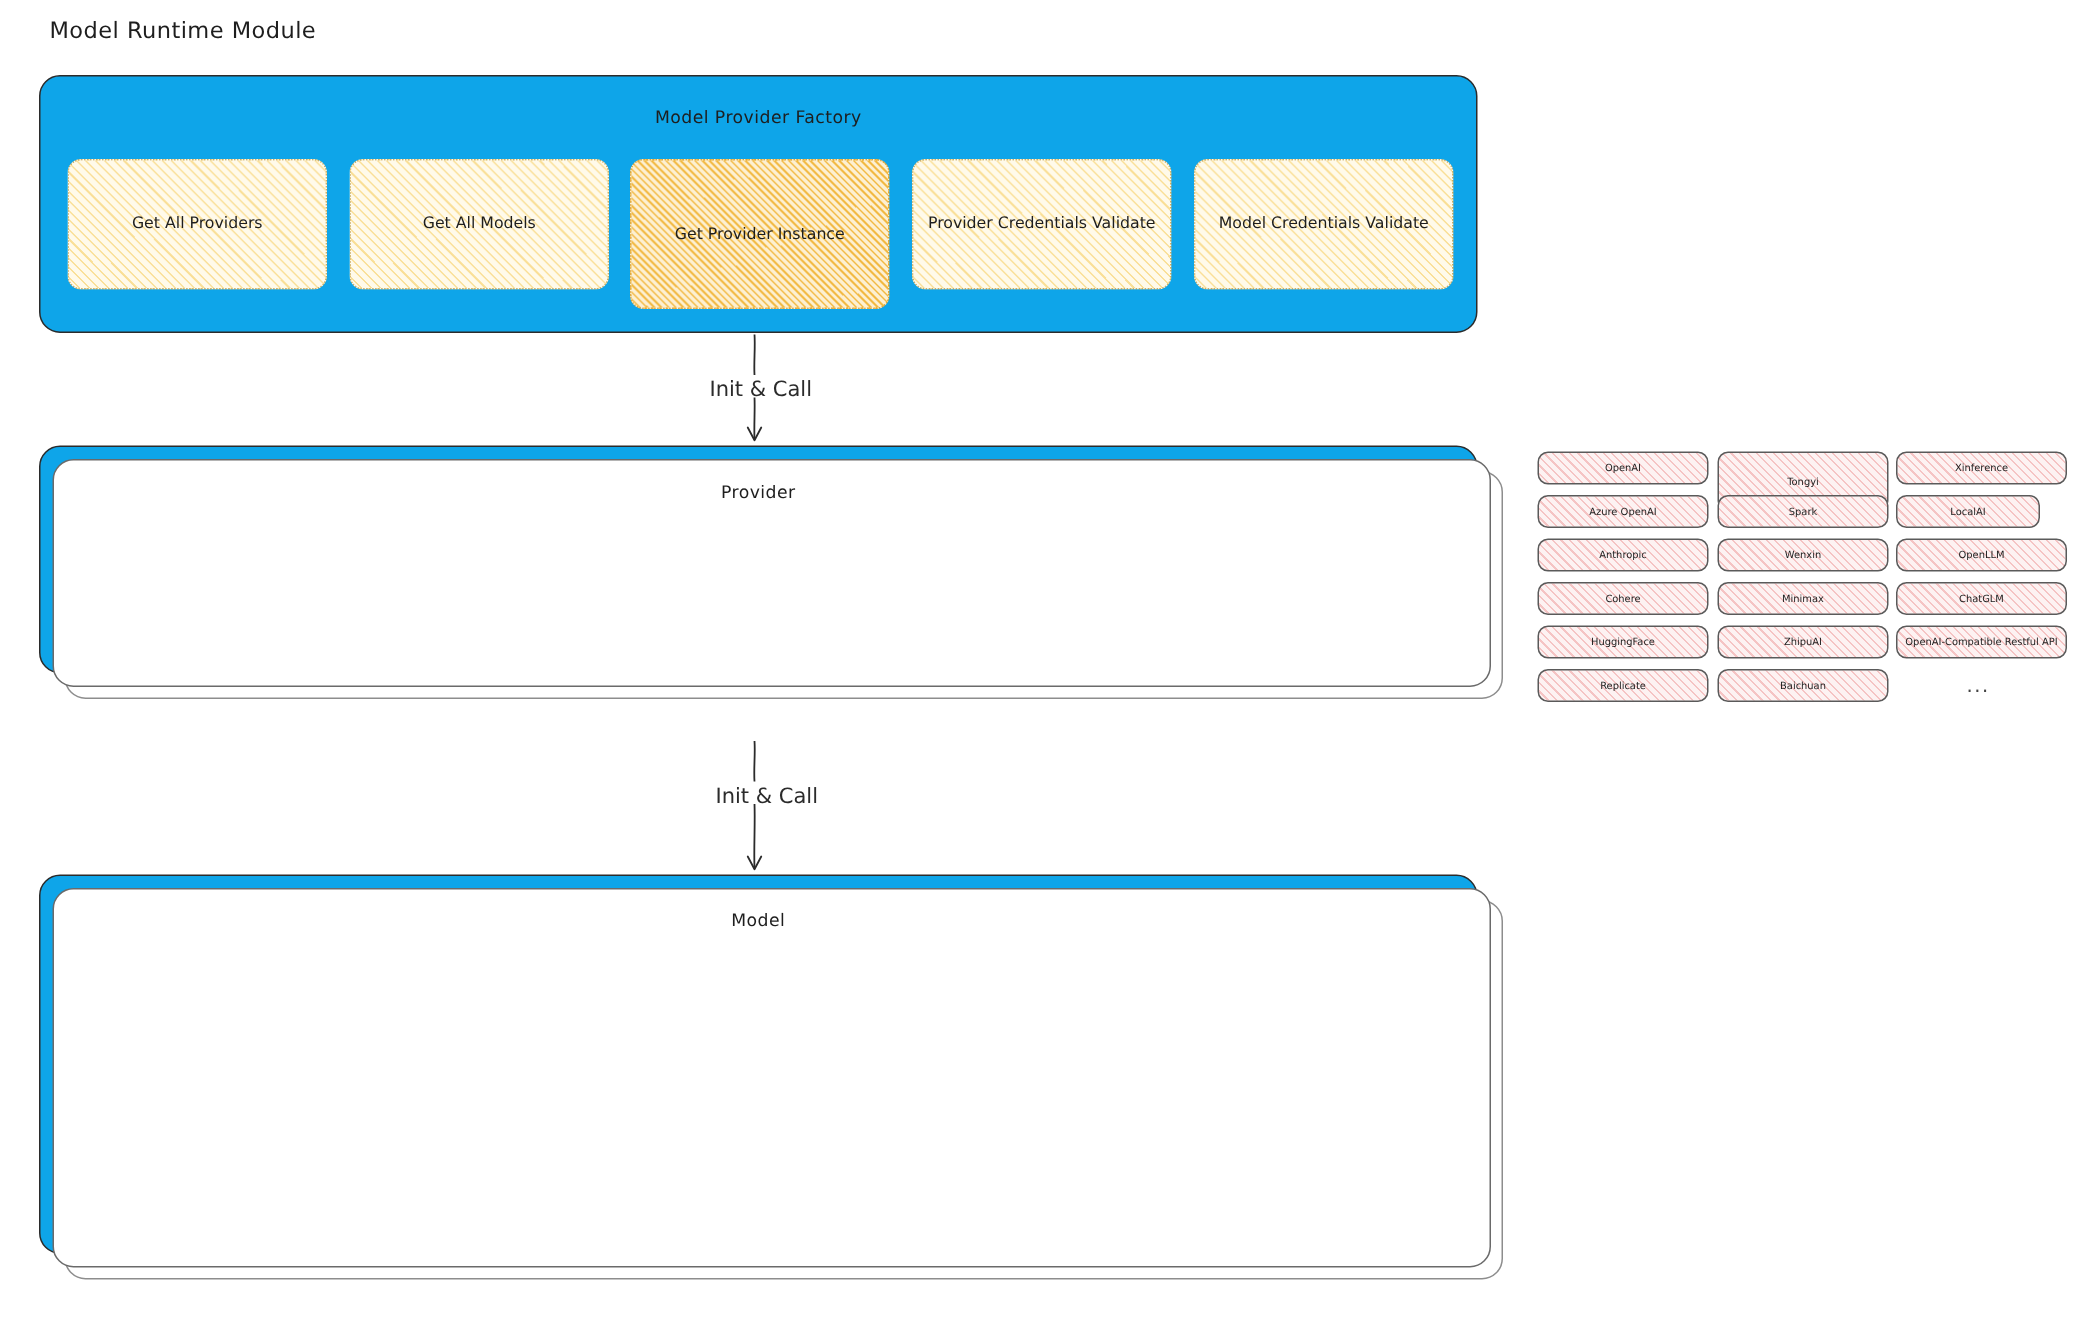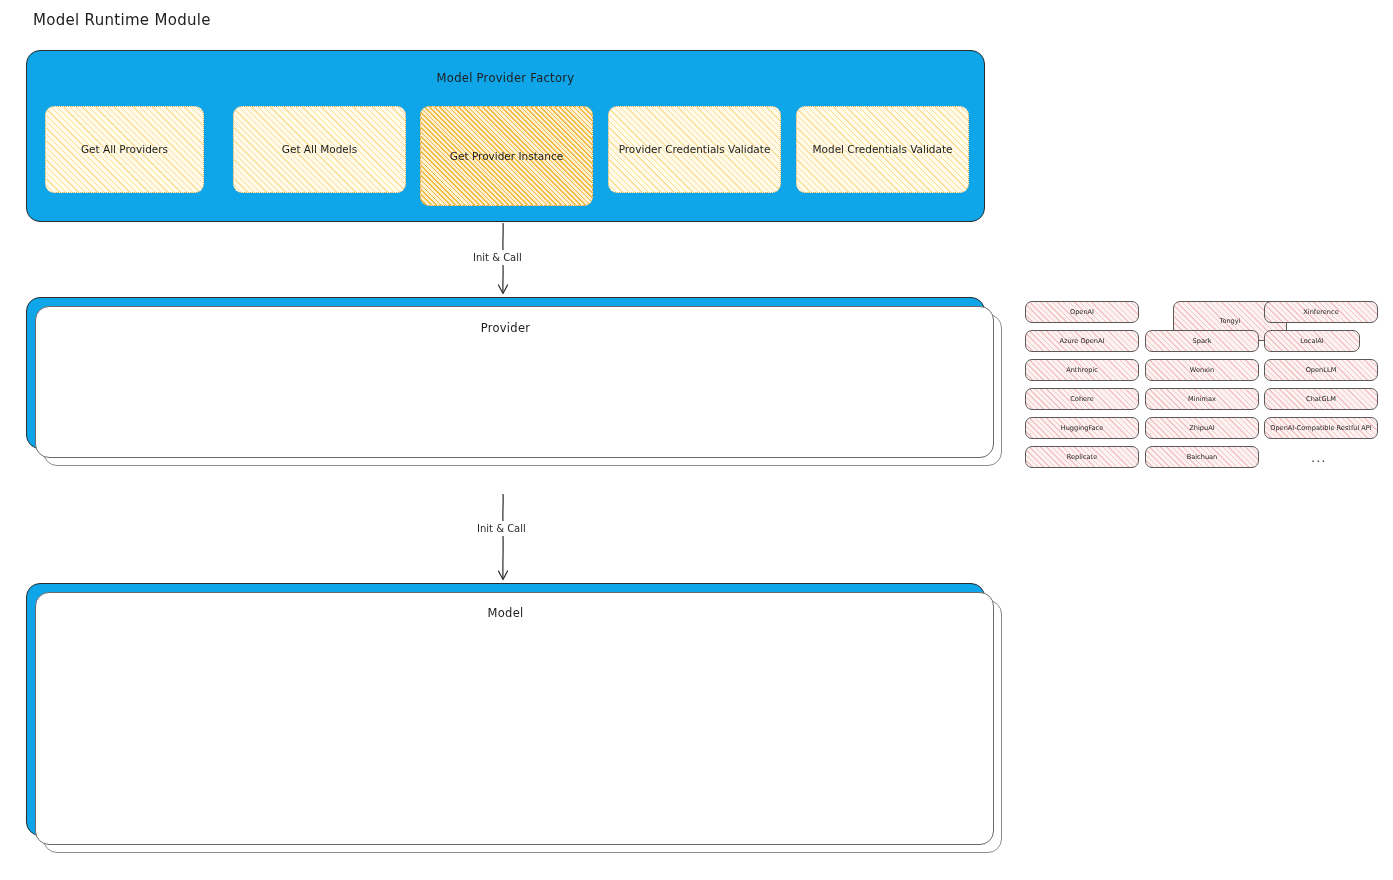--- a/index.html
+++ b/index.html
@@ -120,21 +120,21 @@
   }
 
   .t18{font-size:11.5px;}
   .t16{font-size:10.5px;}
   .t12{font-size:7.2px;letter-spacing:.1px;}
   .t11{font-size:6.6px;letter-spacing:0px;}
 
   
   .arrow-label{
     position:absolute;
-    font-size:10px;
+    font-size:14px;
     color:#2b2b2b;
     white-space:nowrap;
   }
   .ellipsis{
     position:absolute;
     font-size:13px;
     color:#444;
     letter-spacing:1px;
   }
   #page-title{
@@ -150,21 +150,21 @@
 <body>
 
 <div id="stage">
 
   <div id="page-title">Model Runtime Module</div>
 
   <div class="hd panel" style="left:26px;top:50px;width:959px;height:172px;">
     <div class="panel-title t18" style="top:20px;">Model Provider Factory</div>
   </div>
 
-  <div class="box y-light t16" style="left:45px;top:106px;width:159px;height:87px;">
+  <div class="box y-light t16" style="left:45px;top:106px;width:173px;height:87px;">
     <span>Get All Providers</span>
   </div>
   <div class="box y-light t16" style="left:233px;top:106px;width:173px;height:87px;">
     <span>Get All Models</span>
   </div>
   <div class="box y-dark t16" style="left:420px;top:106px;width:173px;height:100px;">
     <span>Get Provider Instance</span>
   </div>
   <div class="box y-light t16" style="left:608px;top:106px;width:173px;height:87px;">
     <span>Provider Credentials Validate</span>
@@ -204,21 +204,21 @@
   <div class="box pink t11" style="left:1025px;top:388px;width:114px;height:22px;">
     <span>Cohere</span>
   </div>
   <div class="box pink t11" style="left:1025px;top:417px;width:114px;height:22px;">
     <span>HuggingFace</span>
   </div>
   <div class="box pink t11" style="left:1025px;top:446px;width:114px;height:22px;">
     <span>Replicate</span>
   </div>
 
-  <div class="box pink t11" style="left:1145px;top:301px;width:114px;height:40px;margin-left:28px;">
+  <div class="box pink t11" style="left:1145px;top:301px;width:114px;height:40px;">
     <span>Tongyi</span>
   </div>
   <div class="box pink t11" style="left:1145px;top:330px;width:114px;height:22px;">
     <span>Spark</span>
   </div>
   <div class="box pink t11" style="left:1145px;top:359px;width:114px;height:22px;">
     <span>Wenxin</span>
   </div>
   <div class="box pink t11" style="left:1145px;top:388px;width:114px;height:22px;">
     <span>Minimax</span>

